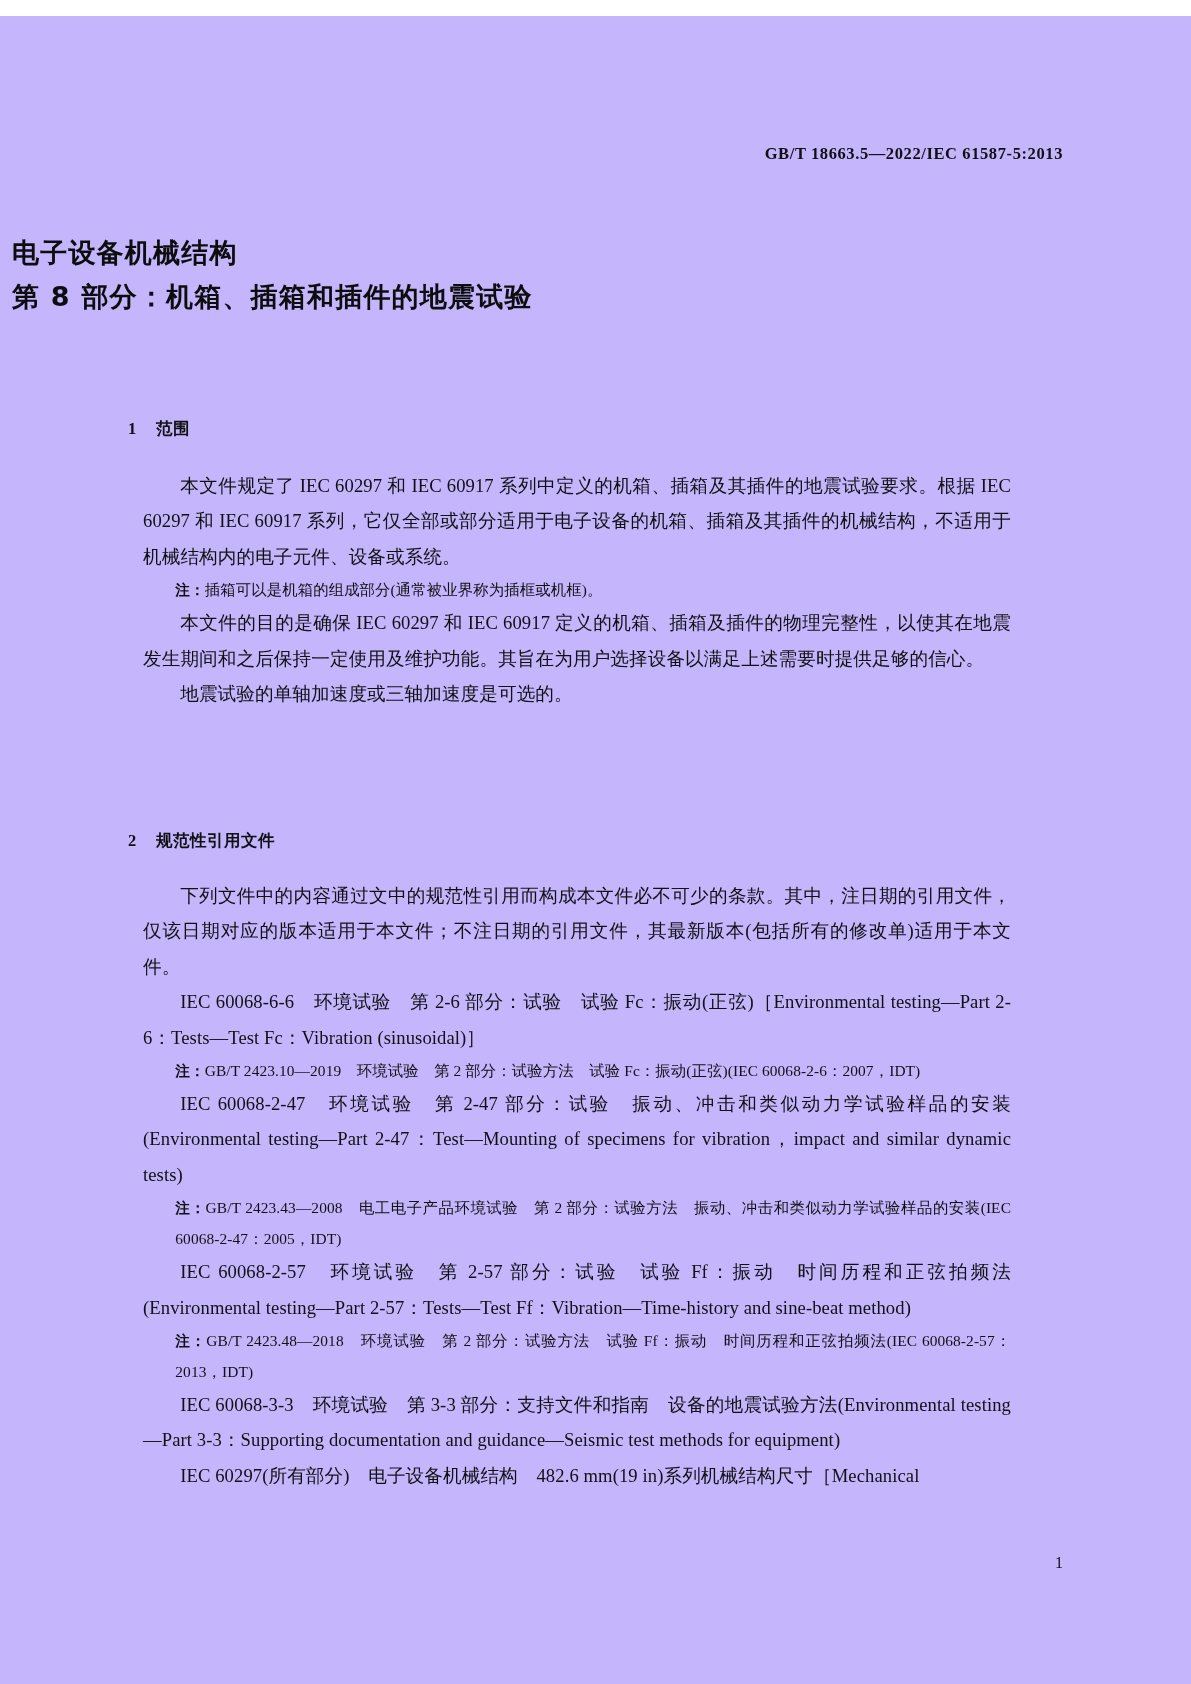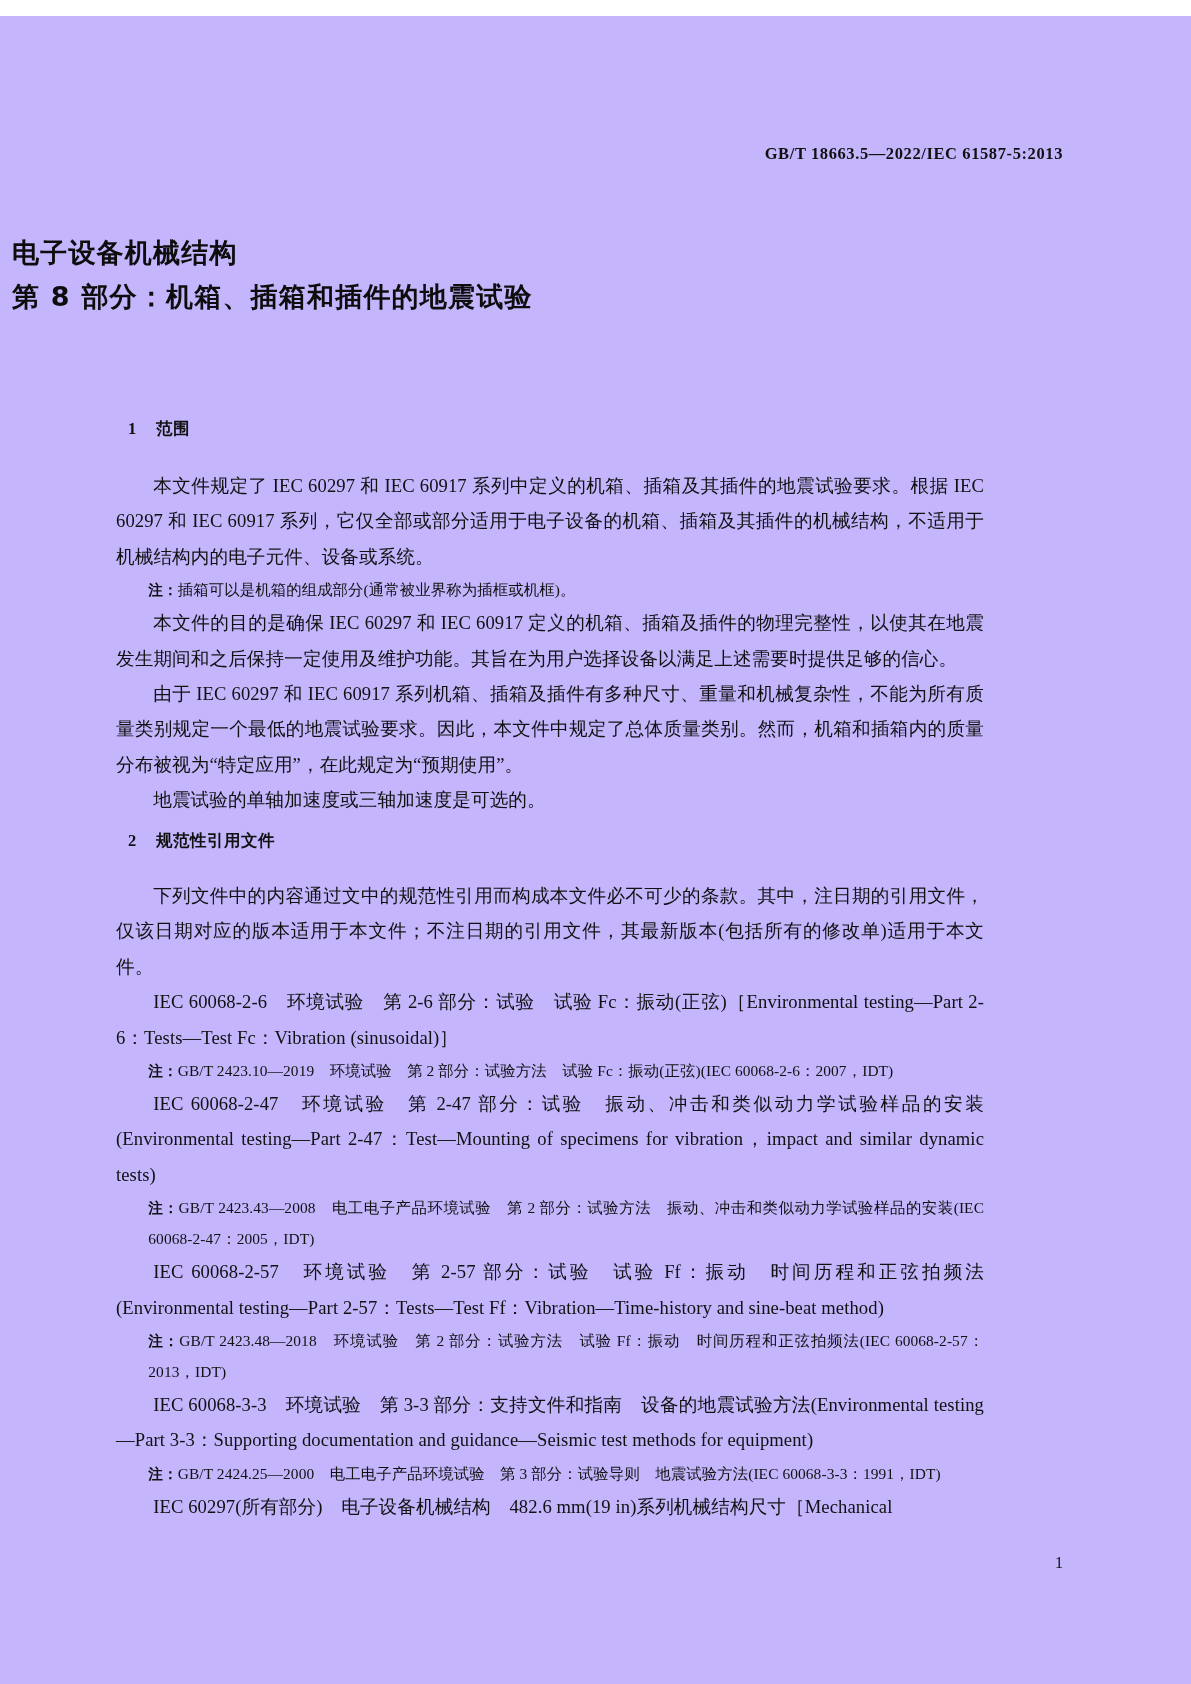--- a/index.html
+++ b/index.html
@@ -59,21 +59,21 @@
     white-space: nowrap;
   }
   .section-heading .num {
     display: inline-block;
     min-width: 28px;
   }
 
   
   .body-block {
     position: absolute;
-    left: 116px;
+    left: 143px;
     width: 868px;
     font-size: 18.6px;
     line-height: 35.4px;
     text-align: justify;
     text-justify: inter-character;
     letter-spacing: 0.1px;
   }
   .para {
     text-indent: 2em;
     margin: 0;
@@ -122,41 +122,39 @@
   </div>
 
   <div class="section-heading" style="top:402px;">
     <span class="num">1</span><span>范围</span>
   </div>
 
   <div class="body-block" style="top:452px;">
     <p class="para">本文件规定了 IEC 60297 和 IEC 60917 系列中定义的机箱、插箱及其插件的地震试验要求。根据 IEC 60297 和 IEC 60917 系列，它仅全部或部分适用于电子设备的机箱、插箱及其插件的机械结构，不适用于机械结构内的电子元件、设备或系统。</p>
     <p class="note"><span class="note-label">注：</span><span>插箱可以是机箱的组成部分(通常被业界称为插框或机框)。</span></p>
     <p class="para">本文件的目的是确保 IEC 60297 和 IEC 60917 定义的机箱、插箱及插件的物理完整性，以使其在地震发生期间和之后保持一定使用及维护功能。其旨在为用户选择设备以满足上述需要时提供足够的信心。</p>
-    <p class="para">由于 IEC 60297 和 IEC 60917 系列机箱、插箱及插件有多种尺寸、重量和机械复杂性，不能为所有质量类别规定一个最低的地震试验要求。因此，本文件中规定了总体质量类别。然而，机箱和插箱内的质量分布被视为“特定应用”，在此规定为“预期使用”。</p>
     <p class="para">地震试验的单轴加速度或三轴加速度是可选的。</p>
   </div>
 
   <div class="section-heading" style="top:814px;">
     <span class="num">2</span><span>规范性引用文件</span>
   </div>
 
   <div class="body-block" style="top:862px;">
     <p class="para">下列文件中的内容通过文中的规范性引用而构成本文件必不可少的条款。其中，注日期的引用文件，仅该日期对应的版本适用于本文件；不注日期的引用文件，其最新版本(包括所有的修改单)适用于本文件。</p>
 
-    <p class="ref">IEC 60068-2-6　环境试验　第 2-6 部分：试验　试验 Fc：振动(正弦)［Environmental testing—Part 2-6：Tests—Test Fc：Vibration (sinusoidal)］</p>
+    <p class="ref">IEC 60068-6-6　环境试验　第 2-6 部分：试验　试验 Fc：振动(正弦)［Environmental testing—Part 2-6：Tests—Test Fc：Vibration (sinusoidal)］</p>
     <p class="note hang"><span class="note-label">注：</span><span>GB/T 2423.10—2019　环境试验　第 2 部分：试验方法　试验 Fc：振动(正弦)(IEC 60068-2-6：2007，IDT)</span></p>
 
     <p class="ref">IEC 60068-2-47　环境试验　第 2-47 部分：试验　振动、冲击和类似动力学试验样品的安装(Environmental testing—Part 2-47：Test—Mounting of specimens for vibration，impact and similar dynamic tests)</p>
     <p class="note hang"><span class="note-label">注：</span><span>GB/T 2423.43—2008　电工电子产品环境试验　第 2 部分：试验方法　振动、冲击和类似动力学试验样品的安装(IEC 60068-2-47：2005，IDT)</span></p>
 
     <p class="ref">IEC 60068-2-57　环境试验　第 2-57 部分：试验　试验 Ff：振动　时间历程和正弦拍频法(Environmental testing—Part 2-57：Tests—Test Ff：Vibration—Time-history and sine-beat method)</p>
     <p class="note hang"><span class="note-label">注：</span><span>GB/T 2423.48—2018　环境试验　第 2 部分：试验方法　试验 Ff：振动　时间历程和正弦拍频法(IEC 60068-2-57：2013，IDT)</span></p>
 
     <p class="ref">IEC 60068-3-3　环境试验　第 3-3 部分：支持文件和指南　设备的地震试验方法(Environmental testing—Part 3-3：Supporting documentation and guidance—Seismic test methods for equipment)</p>
-    <p class="note hang"><span class="note-label">注：</span><span>GB/T 2424.25—2000　电工电子产品环境试验　第 3 部分：试验导则　地震试验方法(IEC 60068-3-3：1991，IDT)</span></p>
 
     <p class="ref">IEC 60297(所有部分)　电子设备机械结构　482.6 mm(19 in)系列机械结构尺寸［Mechanical</p>
   </div>
 
   <div class="page-number">1</div>
 
 </div>
 
 </body></html>

